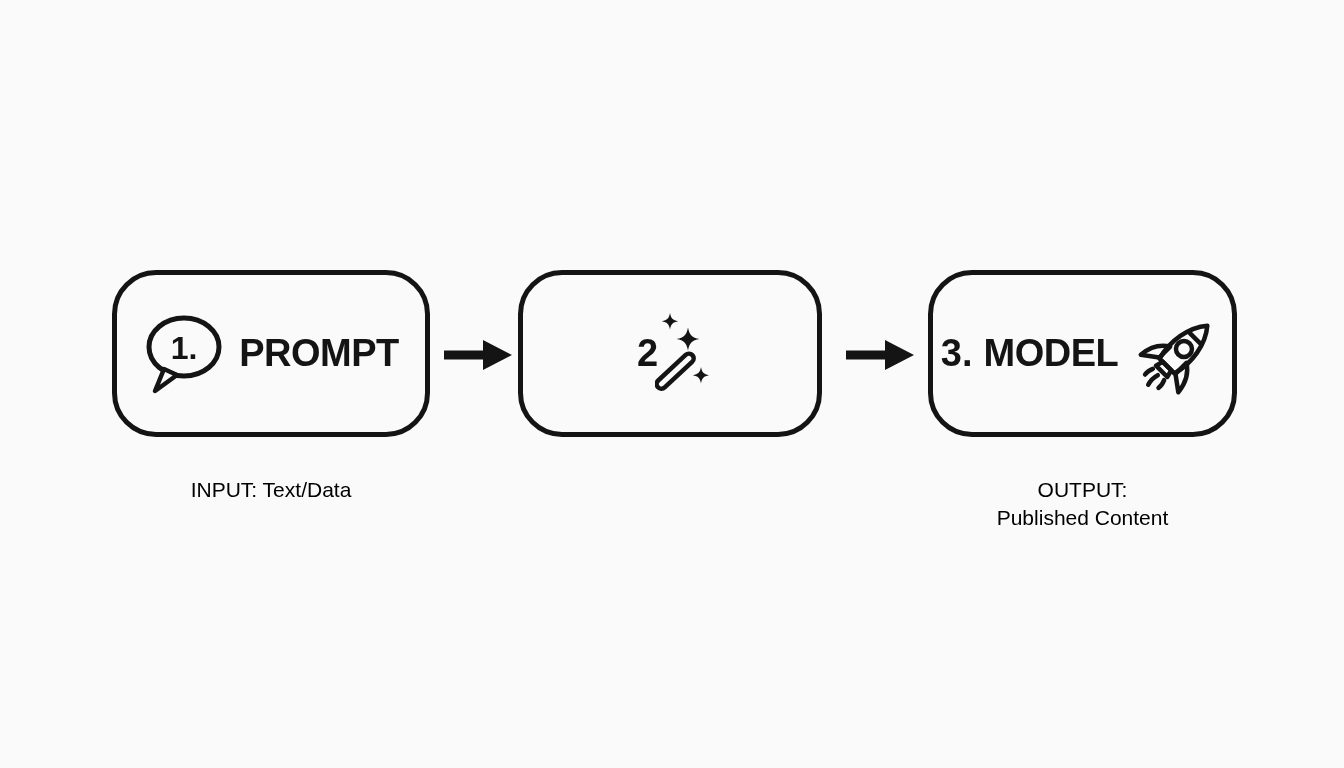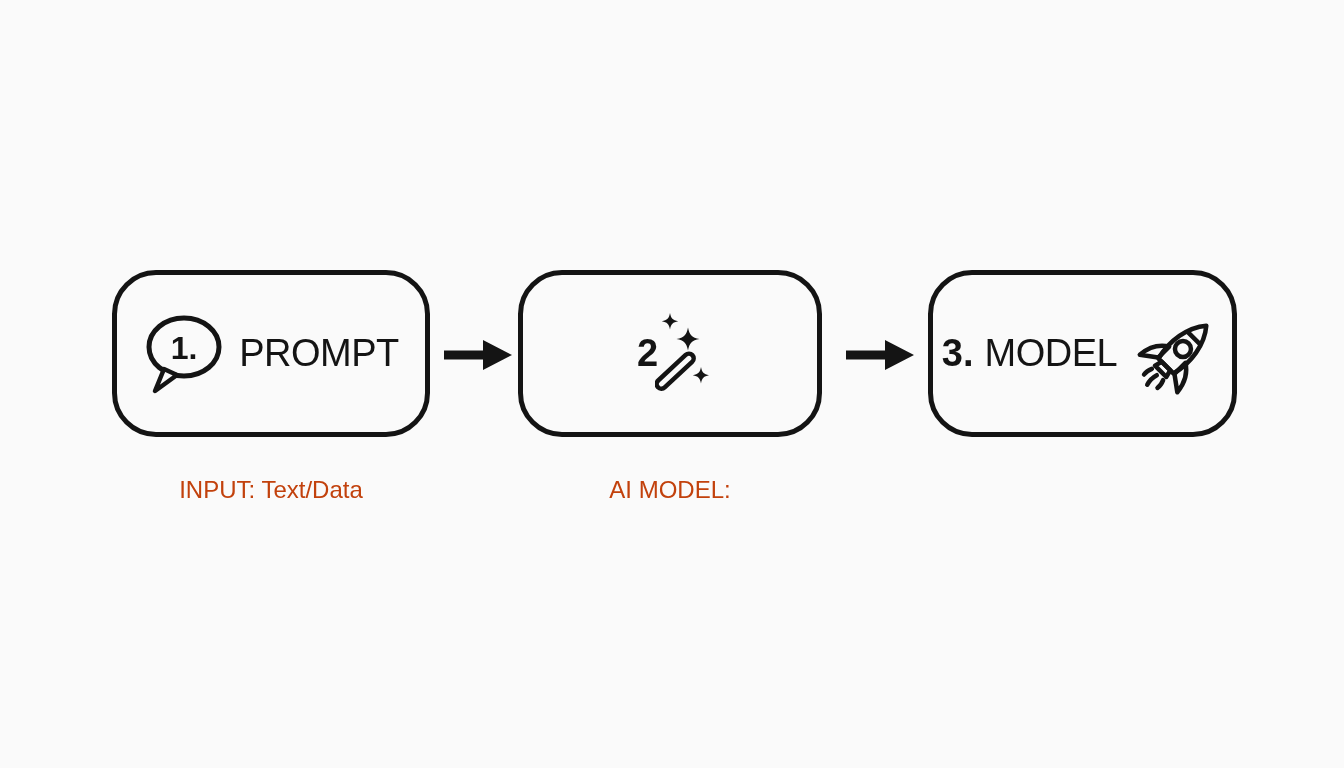--- a/index.html
+++ b/index.html
@@ -40,21 +40,21 @@
     background: var(--bg);
     display: flex;
     align-items: center;
     justify-content: center;
   }
   .box-1 { left: 112px; width: 318px; }
   .box-2 { left: 518px; width: 304px; }
   .box-3 { left: 928px; width: 309px; }
   .step-label {
     font-size: 38px;
-    font-weight: normal;
+    font-weight: bold;
     letter-spacing: -0.5px;
     color: var(--ink);
     white-space: nowrap;
   }
   .step-number {
     font-size: 38px;
     font-weight: bold;
     color: var(--ink);
     white-space: nowrap;
   }
@@ -72,23 +72,23 @@
   .arrow {
     position: absolute;
     top: 337px;
   }
   .arrow-1 { left: 444px; }
   .arrow-2 { left: 846px; }
   .caption {
     position: absolute;
     top: 476px;
     text-align: center;
-    font-size: 24px;
+    font-size: 21px;
     line-height: 28px;
-    color: #c2410c;
+    color: #000000;
   }
   .caption-1 { left: 92px;  width: 358px; }
   .caption-2 { left: 508px; width: 324px; }
   .caption-3 { left: 908px; width: 349px; }
 </style>
 </head>
 <body>
 
 <div class="canvas">
 
@@ -157,16 +157,19 @@
         </g>
       </svg>
     </span>
   </div>
 
   <div class="caption caption-1">
     <div>INPUT: Text/Data</div>
     <div></div>
   </div>
   <div class="caption caption-2">
-    <div>AI MODEL:</div>
+  </div>
+  <div class="caption caption-3">
+    <div>OUTPUT:</div>
+    <div>Published Content</div>
   </div>
 
 </div>
 
 </body></html>

